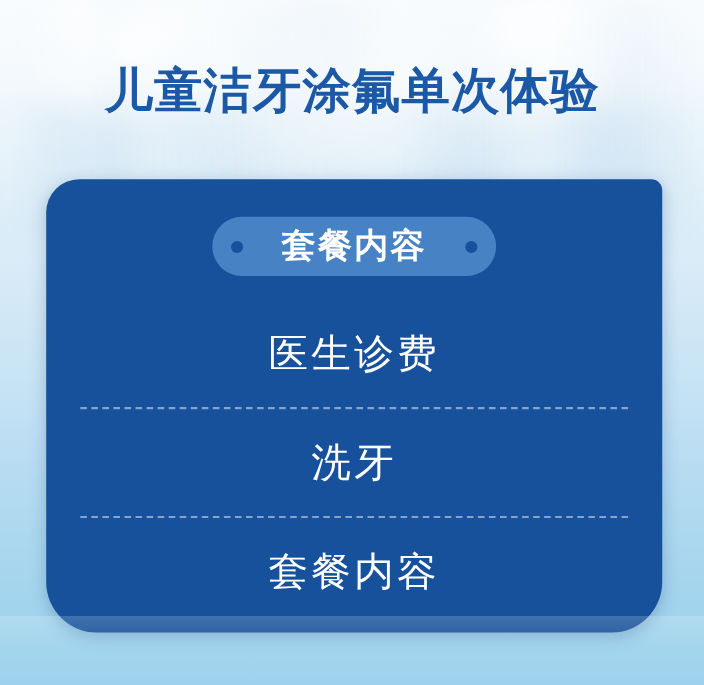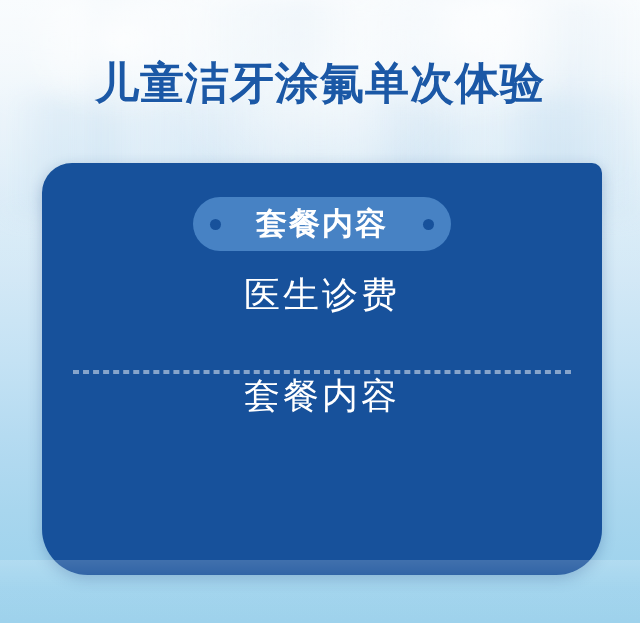--- a/index.html
+++ b/index.html
@@ -150,20 +150,21 @@
   
   .items {
     position: absolute;
     left: 0;
     top: 110px;
     width: 560px;
   }
   .item-row {
     height: 97px;
     display: flex;
+    align-items: center;
     justify-content: center;
   }
   .item-label {
     font-size: 36px;
     line-height: 44px;
     font-weight: 400;
     color: #ffffff;
     letter-spacing: 3px;
     white-space: nowrap;
   }
@@ -208,20 +209,23 @@
     </div>
 
     <div class="items">
 
       <div class="item-row">
         <span class="item-label">医生诊费</span>
       </div>
 
       <div class="divider"></div>
 
+      <div class="item-row">
+        <span class="item-label">洗牙</span>
+      </div>
 
       <div class="divider"></div>
 
       <div class="item-row">
         <span class="item-label">套餐内容</span>
       </div>
 
     </div>
   </div>
 

